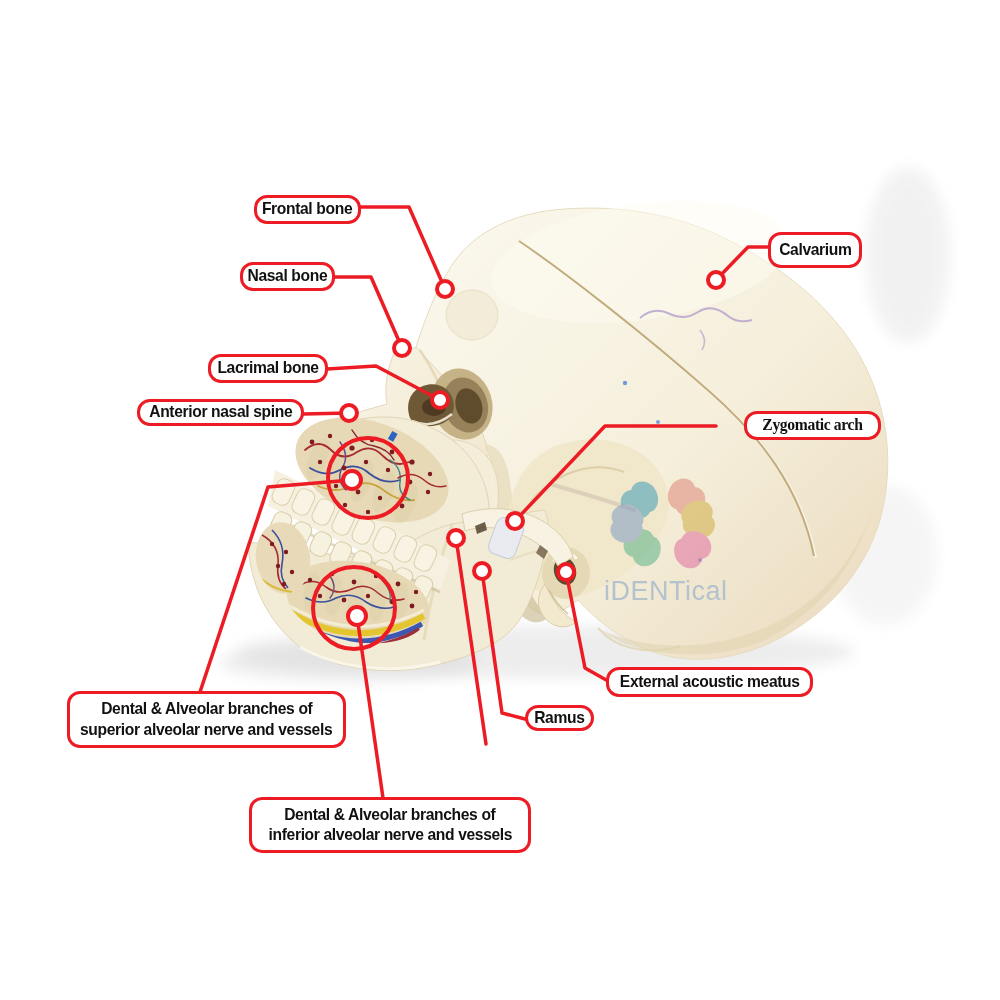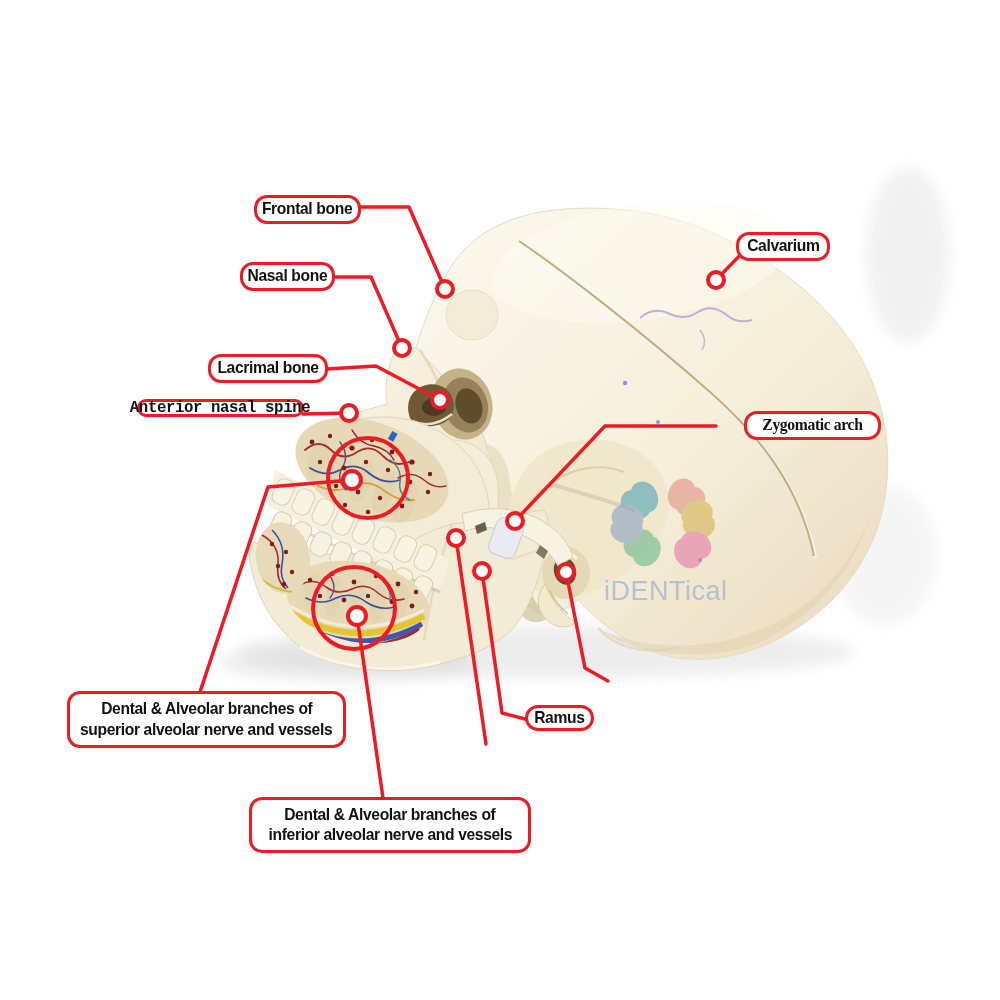--- a/index.html
+++ b/index.html
@@ -314,34 +314,37 @@
   </g>
   <g stroke="#ed1c24" stroke-width="4" fill="none">
     <circle cx="368" cy="478" r="40"></circle>
     <circle cx="354" cy="608" r="41"></circle>
   </g>
 </svg>
 
   <div class="label" style="left:254px;top:195px;width:107px;height:29px;">
     <span class="label-text">Frontal bone</span>
   </div>
-  <div class="label" style="left:736px;top:232px;width:94px;height:29px;">
+  <div class="label" style="left:768px;top:232px;width:94px;height:36px;">
     <span class="label-text">Calvarium</span>
   </div>
   <div class="label" style="left:240px;top:262px;width:95px;height:29px;text-align:center;">
     <span class="label-text">Nasal bone</span>
   </div>
   <div class="label" style="left:208px;top:354px;width:120px;height:29px;">
     <span class="label-text">Lacrimal bone</span>
   </div>
-  <div class="label" style="left:137px;top:399px;width:167px;height:18px;font-family:Liberation Mono, monospace;">
+  <div class="label" style="left:137px;top:399px;width:167px;height:27px;">
     <span class="label-text">Anterior nasal spine</span>
   </div>
   <div class="label" style="left:744px;top:411px;width:137px;height:29px;font-family:Liberation Serif, serif;">
     <span class="label-text">Zygomatic arch</span>
+  </div>
+  <div class="label" style="left:606px;top:667px;width:207px;height:30px;">
+    <span class="label-text">External acoustic meatus</span>
   </div>
   <div class="label" style="left:525px;top:705px;width:69px;height:26px;">
     <span class="label-text">Ramus</span>
   </div>
   <div class="label" style="left:67px;top:691px;width:279px;height:57px;">
     <span class="label-text">Dental &amp; Alveolar branches of</span>
     <span class="label-text">superior alveolar nerve and vessels</span>
   </div>
   <div class="label" style="left:249px;top:797px;width:282px;height:56px;">
     <span class="label-text">Dental &amp; Alveolar branches of</span>

